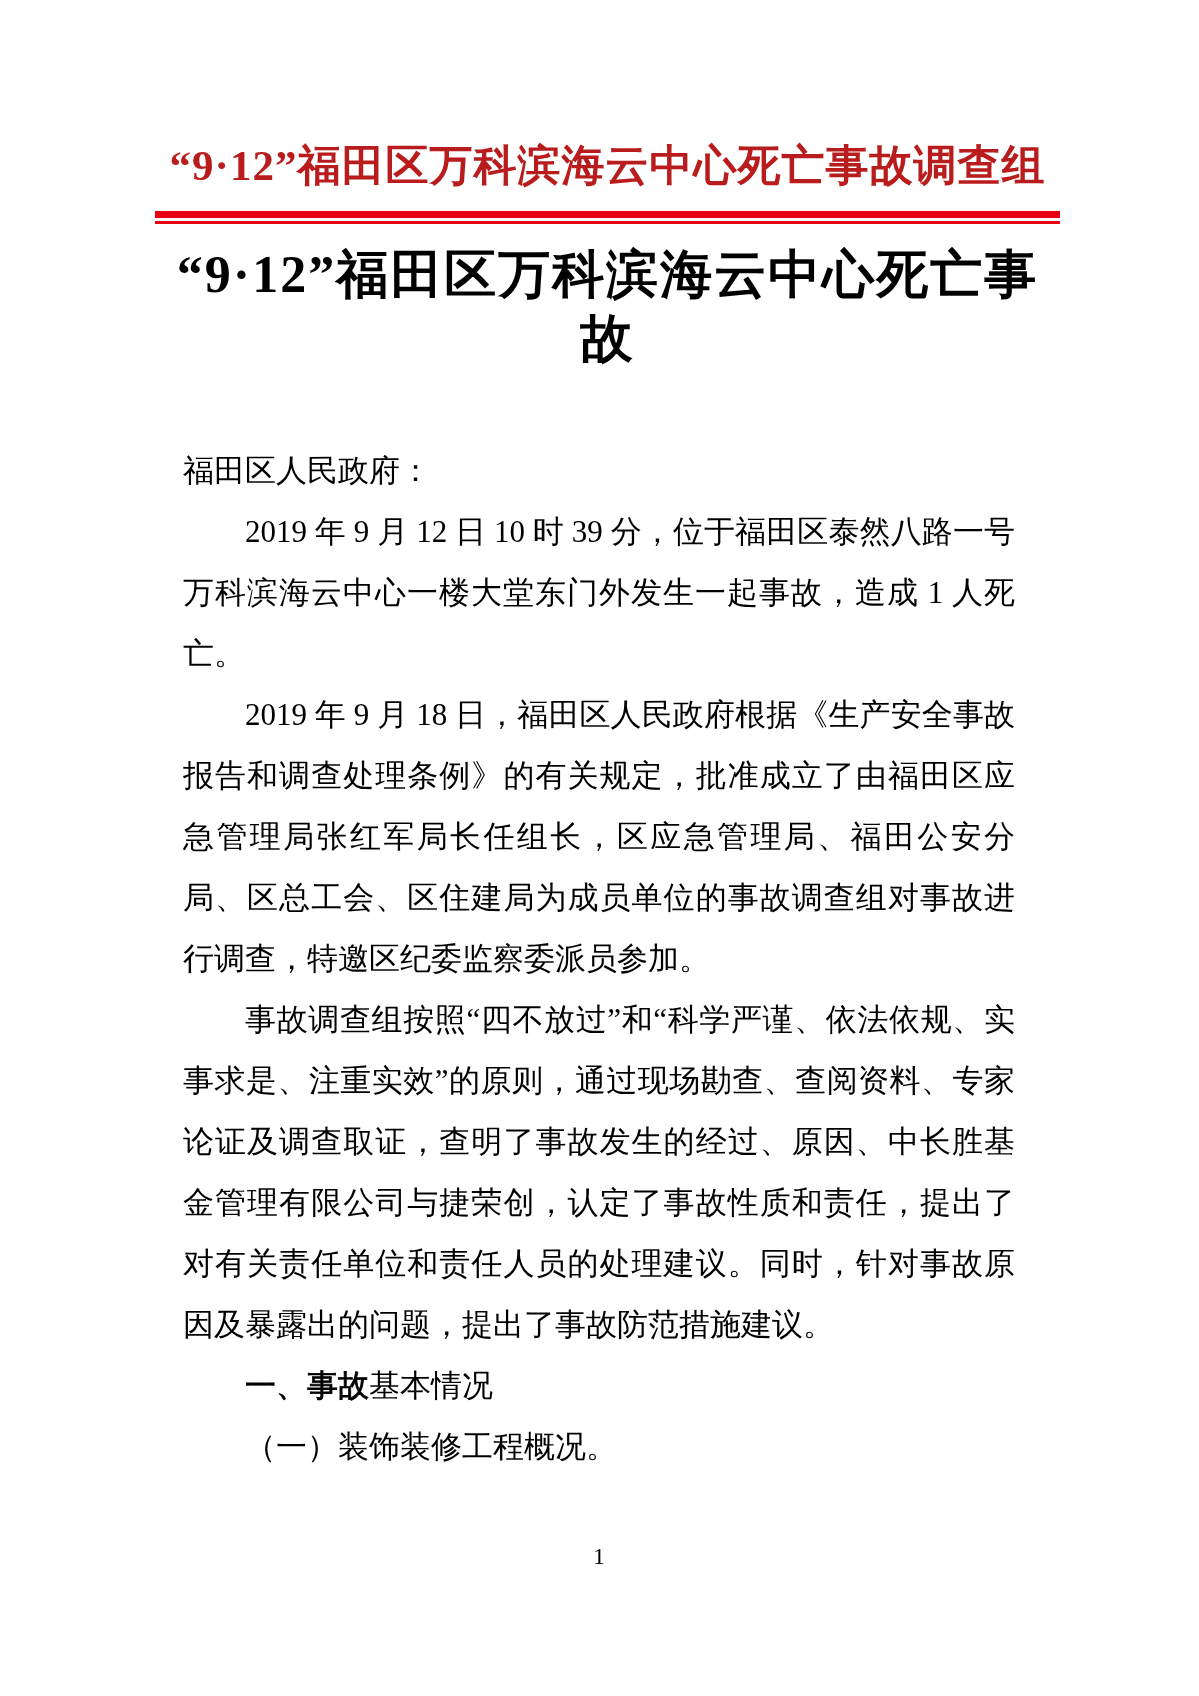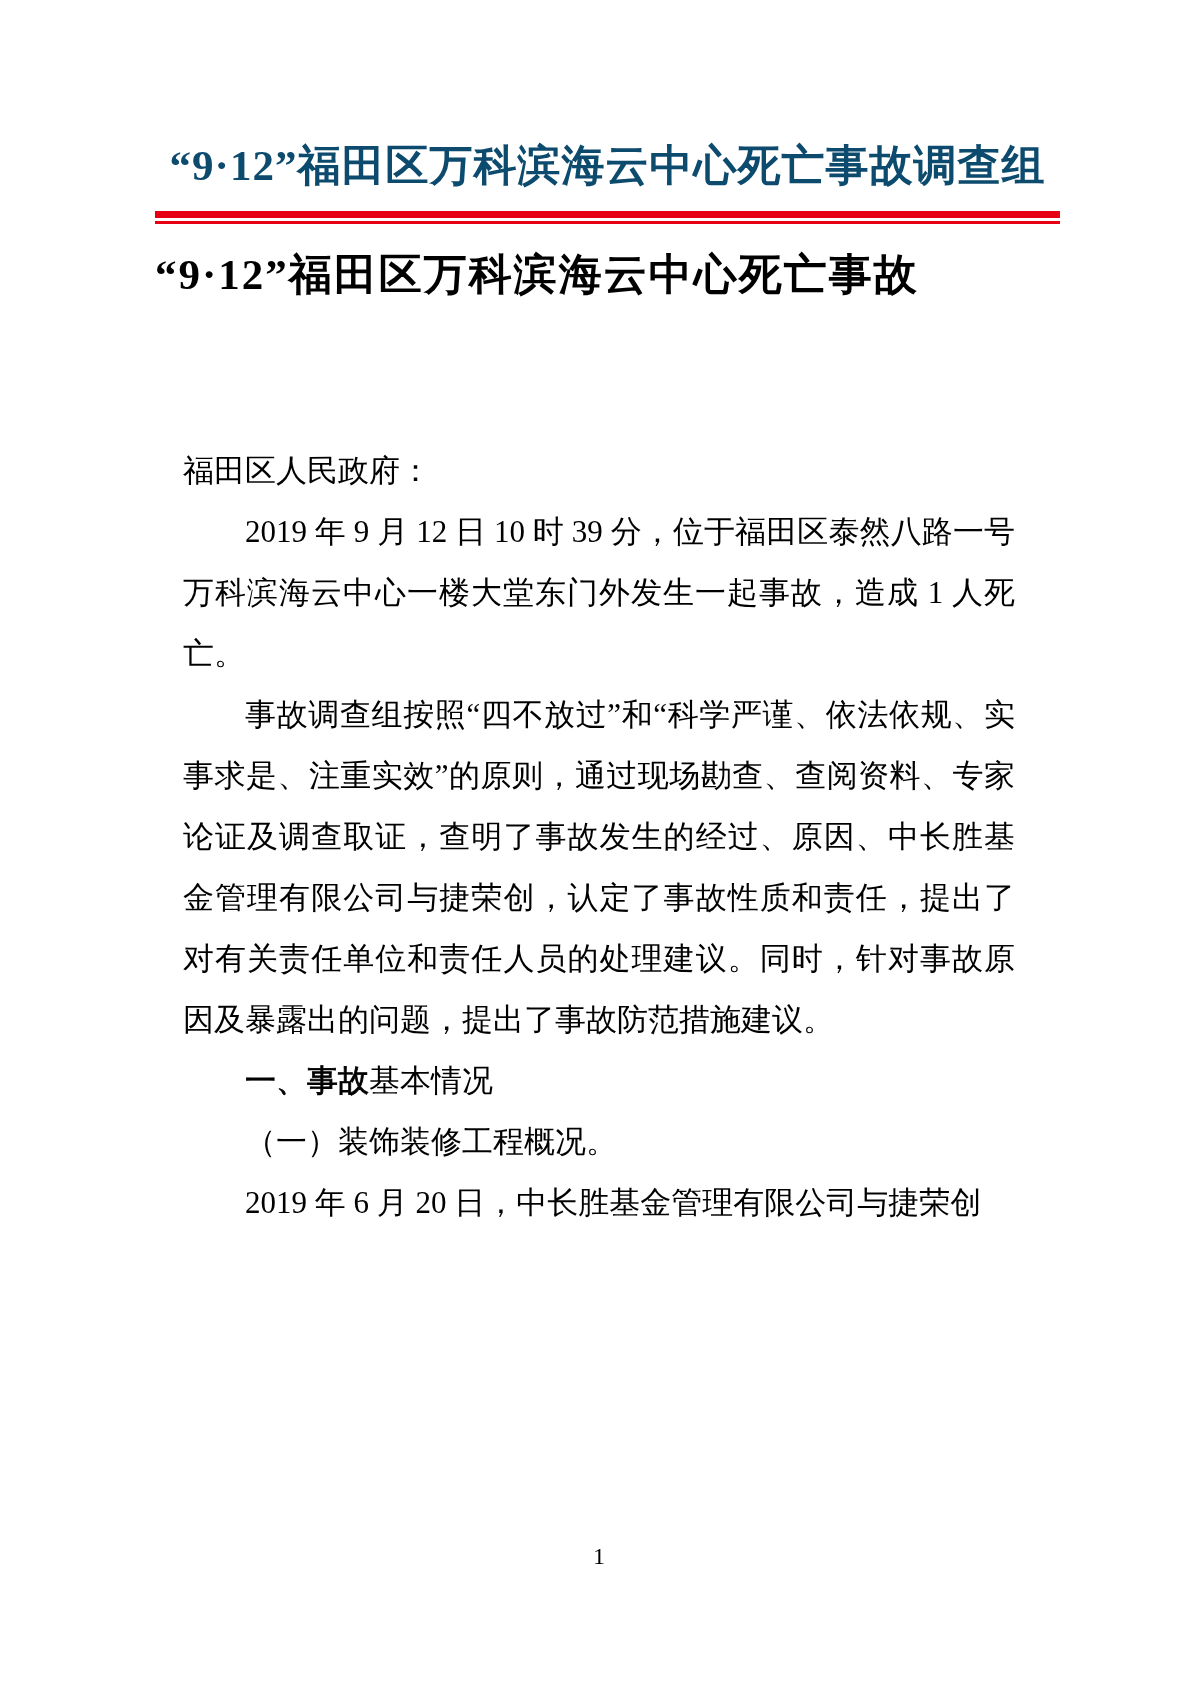--- a/index.html
+++ b/index.html
@@ -38,21 +38,22 @@
     width: 905px;
   }
   .rule-thick { height: 7px; }
   .rule-gap   { height: 3px; background: transparent; }
   .rule-thin  { height: 3px; }
   .report-title {
     position: absolute;
     top: 243px;
     left: 155px;
     width: 905px;
-    font-size: 43px;
+    text-align: center;
+    font-size: 52px;
     font-weight: bold;
     line-height: 64px;
     letter-spacing: 2px;
   }
   .doc-body {
     position: absolute;
     top: 440px;
     left: 183px;
     width: 832px;
     font-size: 31px;
@@ -86,39 +87,39 @@
     font-size: 24px;
     line-height: 30px;
   }
 </style>
 </head>
 <body>
 
 <div class="page">
 
   <div class="letterhead">
-    <div class="letterhead-title" style="color: #0c4a6e;">“9·12”福田区万科滨海云中心死亡事故调查组</div>
+    <div class="letterhead-title" style="color: #b91c1c;">“9·12”福田区万科滨海云中心死亡事故调查组</div>
   </div>
 
   <div class="letterhead-rule">
     <div class="rule-thick" style="background-color: rgb(230, 0, 18);"></div>
     <div class="rule-gap"></div>
     <div class="rule-thin" style="background-color: rgb(230, 0, 18);"></div>
   </div>
 
   <div class="report-title">
     <div>“9·12”福田区万科滨海云中心死亡事故</div>
   </div>
 
   <div class="doc-body">
     <p class="salutation">福田区人民政府：</p>
     <p>2019 年 9 月 12 日 10 时 39 分，位于福田区泰然八路一号万科滨海云中心一楼大堂东门外发生一起事故，造成 1 人死亡。</p>
+    <p>2019 年 9 月 18 日，福田区人民政府根据《生产安全事故报告和调查处理条例》的有关规定，批准成立了由福田区应急管理局张红军局长任组长，区应急管理局、福田公安分局、区总工会、区住建局为成员单位的事故调查组对事故进行调查，特邀区纪委监察委派员参加。</p>
     <p>事故调查组按照“四不放过”和“科学严谨、依法依规、实事求是、注重实效”的原则，通过现场勘查、查阅资料、专家论证及调查取证，查明了事故发生的经过、原因、中长胜基金管理有限公司与捷荣创，认定了事故性质和责任，提出了对有关责任单位和责任人员的处理建议。同时，针对事故原因及暴露出的问题，提出了事故防范措施建议。</p>
     <p class="sec-heading"><span class="heavy">一、事故</span><span class="medium">基本情况</span></p>
     <p>（一）装饰装修工程概况。</p>
-    <p>2019 年 6 月 20 日，中长胜基金管理有限公司与捷荣创</p>
   </div>
 
   <div class="page-footer">
     <span>1</span>
   </div>
 
 </div>
 
 </body></html>

